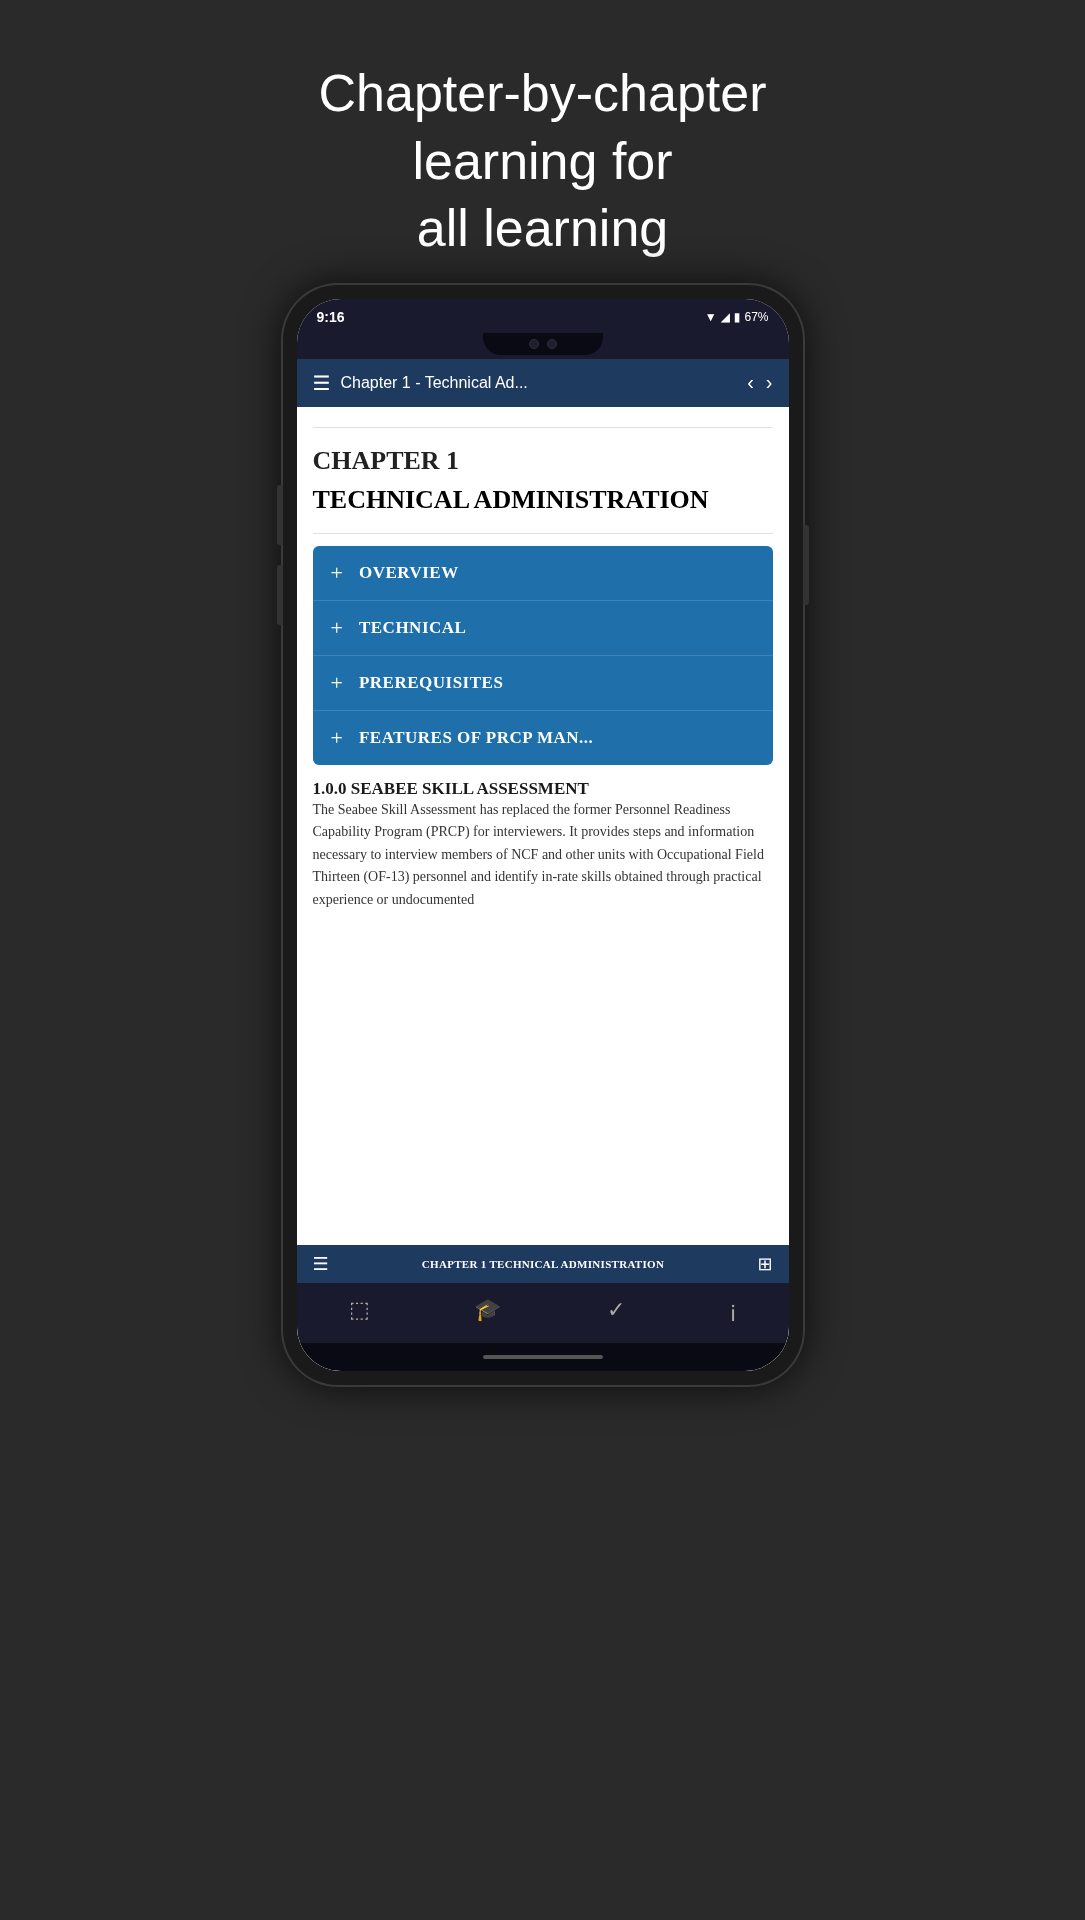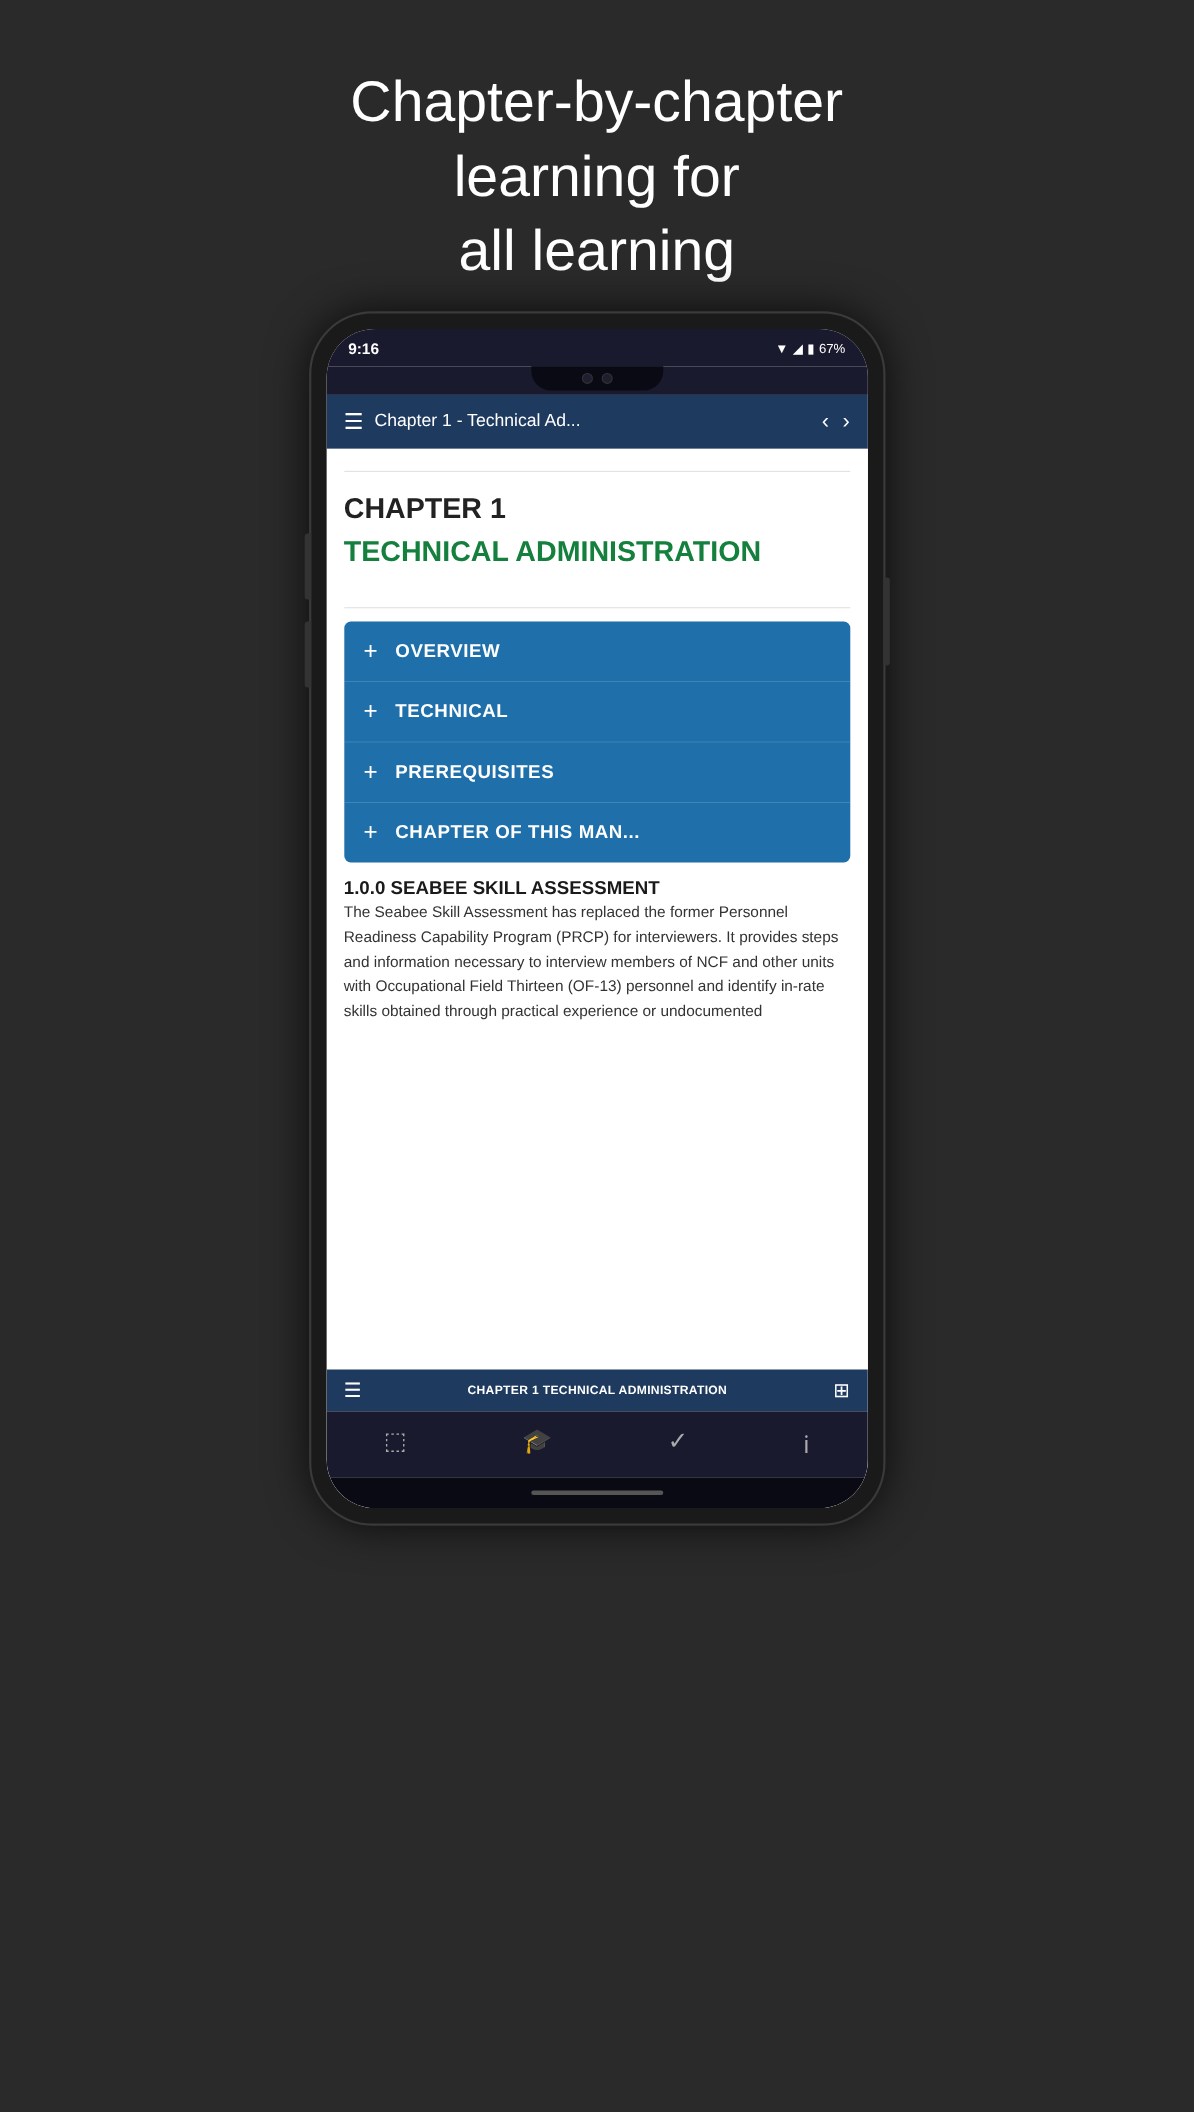--- a/index.html
+++ b/index.html
@@ -159,20 +159,21 @@
       cursor: pointer;
     }
 
     
     .content-area {
       flex: 1;
       overflow: hidden;
       background: white;
       display: flex;
       flex-direction: column;
+      font-family: Liberation Serif, serif;
     }
 
     .content-scroll {
       flex: 1;
       overflow: hidden;
       padding: 20px 16px 0 16px;
     }
 
     .divider {
       height: 1px;
@@ -183,22 +184,22 @@
     .chapter-number {
       font-size: 26px;
       font-weight: 900;
       color: #222;
       margin-bottom: 8px;
     }
 
     .chapter-title {
       font-size: 26px;
       font-weight: 900;
-      color: #15803d;
-      margin-bottom: 35px;
+      color: #000000;
+      margin-bottom: 18px;
       line-height: 1.2;
     }
 
     .divider2 {
       height: 1px;
       background: #e0e0e0;
       margin-bottom: 12px;
     }
 
     
@@ -384,21 +385,21 @@
             <span class="accordion-label">TECHNICAL</span>
           </div>
 
           <div class="accordion-item">
             <span class="accordion-plus">+</span>
             <span class="accordion-label">PREREQUISITES</span>
           </div>
 
           <div class="accordion-item">
             <span class="accordion-plus">+</span>
-            <span class="accordion-label">CHAPTER OF THIS MAN...</span>
+            <span class="accordion-label">FEATURES OF PRCP MAN...</span>
           </div>
 
         </div>
 
         <div class="section-heading">1.0.0 SEABEE SKILL ASSESSMENT</div>
 
         <div class="section-text">The Seabee Skill Assessment has replaced the former Personnel Readiness Capability Program (PRCP) for interviewers. It provides steps and information necessary to interview members of NCF and other units with Occupational Field Thirteen (OF-13) personnel and identify in-rate skills obtained through practical experience or undocumented</div>
 
       </div>
 

